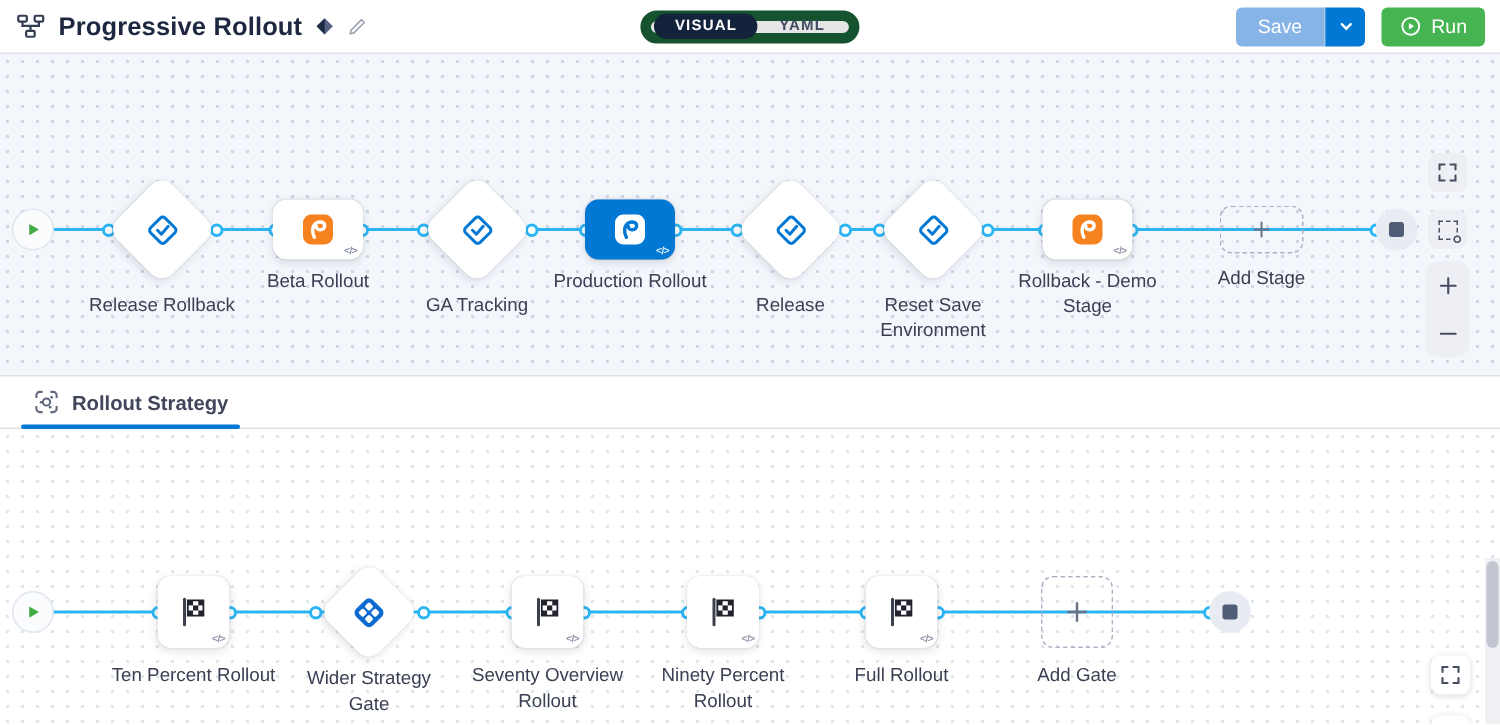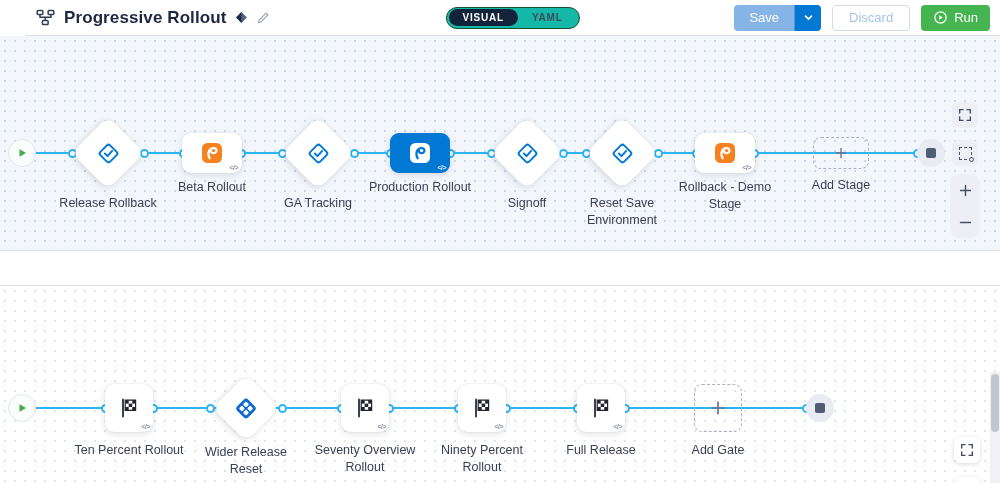--- a/index.html
+++ b/index.html
@@ -2,25 +2,25 @@
 <html><head>
 <meta charset="utf-8">
 <style>
   * { margin:0; padding:0; box-sizing:border-box; }
   html,body { background:#fff; }
   body { font-family:"Liberation Sans","DejaVu Sans",sans-serif; }
   .app { position:relative; width:1000px; height:483px; background:#fff; overflow:hidden; }
 
   
   .header { position:relative; height:36px; background:#fff; border-bottom:1px solid #dcdfe8;
-            display:flex; align-items:center; padding:0 10px;margin-left:25px; }
+            display:flex; align-items:center; padding:0 10px; }
   .h-left { display:flex; align-items:center; gap:8px; }
   .title { font-size:17px; font-weight:bold; color:#1e2740; letter-spacing:.1px; }
   .toggle { position:absolute; left:50%; top:50%; transform:translate(-50%,-50%);
-            display:flex; align-items:center; background:#14b8a6; border:1px solid #14532d;
+            display:flex; align-items:center; background:#e5e5e5; border:7px solid #14532d;
             border-radius:999px; height:22px; padding:2px; }
   .tg-seg { font-size:10px; font-weight:bold; letter-spacing:.8px; padding:0 14px; height:17px;
             display:flex; align-items:center; border-radius:999px; cursor:pointer; }
   .tg-on  { background:#13233b; color:#fff; }
   .tg-off { color:#3e4b5f; }
   .h-right { margin-left:auto; display:flex; align-items:center; gap:11px; }
   .btn { height:26px; border-radius:4px; font-size:13px; font-weight:normal;
          display:flex; align-items:center; justify-content:center; cursor:pointer; }
   .save-wrap { display:flex; }
   .save-main { background:#86b4e6; color:#fff; padding:0 15px; border-radius:4px 0 0 4px; }
@@ -125,21 +125,20 @@
       <div class="save-wrap">
         <div class="btn save-main">Save</div>
         <div class="btn save-caret">
           <span style="display:flex">
             <svg width="13" height="13" viewBox="0 0 24 24" fill="none" stroke="#fff" stroke-width="3" stroke-linecap="round">
                 <path d="M6.5 9.5l5.5 5.5 5.5-5.5"></path>
               </svg>
           </span>
         </div>
       </div>
-      <div class="btn discard">Discard</div>
       <div class="btn run">
         <span style="display:flex">
           <svg width="15" height="15" viewBox="0 0 24 24" fill="none" stroke="#fff" stroke-width="2">
             <circle cx="12" cy="12" r="9"></circle>
               <path d="M10 8.5l5.5 3.5-5.5 3.5z" fill="#fff" stroke="none"></path>
           </svg>
         </span>
         <span>Run</span>
       </div>
     </div>
@@ -222,21 +221,21 @@
     </div>
 
     <div class="anchor" style="left:527px; top:117px;">
       <div class="diamond"></div>
       <div class="nicon">
         <svg width="25" height="25" viewBox="0 0 24 24" fill="none" stroke="#0278d5" stroke-width="1.9">
           <rect x="5.4" y="5.4" width="13.2" height="13.2" rx="2.2" transform="rotate(45 12 12)"></rect>
           <path d="M8.6 12l2.5 2.5 4.4-5" stroke-linecap="round" stroke-linejoin="round"></path>
         </svg>
       </div>
-      <div class="nlabel" style="top:42px">Signoff</div>
+      <div class="nlabel" style="top:42px">Release</div>
     </div>
 
     <div class="anchor" style="left:622px; top:117px;">
       <div class="diamond"></div>
       <div class="nicon">
         <svg width="25" height="25" viewBox="0 0 24 24" fill="none" stroke="#0278d5" stroke-width="1.9">
           <rect x="5.4" y="5.4" width="13.2" height="13.2" rx="2.2" transform="rotate(45 12 12)"></rect>
           <path d="M8.6 12l2.5 2.5 4.4-5" stroke-linecap="round" stroke-linejoin="round"></path>
         </svg>
       </div>
@@ -296,20 +295,32 @@
         <span style="display:flex">
           <svg width="17" height="17" viewBox="0 0 24 24" fill="none" stroke="#454d60" stroke-width="2" stroke-linecap="round">
               <path d="M5 12h14"></path>
             </svg>
         </span>
       </div>
     </div>
   </div>
 
   <div class="tabbar">
+    <div class="tab active">
+      <span style="display:flex">
+        <svg width="18" height="18" viewBox="0 0 24 24" fill="none" stroke="#60667c" stroke-width="1.8">
+          <path d="M8.5 3H6a3 3 0 0 0-3 3v2.5M15.5 3H18a3 3 0 0 1 3 3v2.5M8.5 21H6a3 3 0 0 1-3-3v-2.5M15.5 21H18a3 3 0 0 0 3-3v-2.5"></path>
+          <circle cx="12" cy="12" r="3.2"></circle>
+          <circle cx="16.6" cy="7.8" r="1.2" fill="#60667c" stroke="none"></circle>
+          <circle cx="7.2" cy="12.2" r="1.2" fill="#60667c" stroke="none"></circle>
+          <circle cx="15.2" cy="16.6" r="1.2" fill="#60667c" stroke="none"></circle>
+        </svg>
+      </span>
+      <span>Rollout Strategy</span>
+    </div>
   </div>
 
   <div class="canvas canvas-bottom">
     <div class="flow-line" style="left:22px; top:121px; width:798px;"></div>
 
     <div class="pdot" style="left:31px;top:117.5px"></div>
     <div class="pdot" style="left:105px;top:117.5px"></div>
     <div class="pdot" style="left:153px;top:117.5px"></div>
     <div class="pdot" style="left:210px;top:117.5px"></div>
     <div class="pdot" style="left:282px;top:117.5px"></div>
@@ -359,21 +370,21 @@
             <rect x="4.7" y="4.7" width="14.6" height="14.6" rx="3.4" fill="#0d6bd0"></rect>
             <g fill="#fff">
               <rect x="7.3" y="7.3" width="4" height="4" rx="1"></rect>
                 <rect x="12.7" y="7.3" width="4" height="4" rx="1"></rect>
               <rect x="7.3" y="12.7" width="4" height="4" rx="1"></rect>
                 <rect x="12.7" y="12.7" width="4" height="4" rx="1"></rect>
             </g>
           </g>
         </svg>
       </div>
-      <div class="nlabel" style="top:36px">Wider Release Reset</div>
+      <div class="nlabel" style="top:36px">Wider Strategy Gate</div>
     </div>
 
     <div class="anchor" style="left:365px; top:122px;">
       <div class="stepcard">
         <span class="codebadge">&lt;/&gt;</span>
       </div>
       <div class="nicon">
         <svg width="24" height="24" viewBox="0 0 24 24">
           <path d="M6 3.5v17" stroke="#3c3f4e" stroke-width="2" stroke-linecap="round"></path>
           <path d="M8.2 4.2h10.4v10.2H8.2z" fill="#fff" stroke="#23232f" stroke-width="1.2"></path>
@@ -419,21 +430,21 @@
           <path d="M8.2 4.2h10.4v10.2H8.2z" fill="#fff" stroke="#23232f" stroke-width="1.2"></path>
           <g fill="#23232f">
             <rect x="8.2" y="4.2" width="3.5" height="3.4"></rect>
               <rect x="15.2" y="4.2" width="3.4" height="3.4"></rect>
             <rect x="11.7" y="7.6" width="3.5" height="3.4"></rect>
             <rect x="8.2" y="11" width="3.5" height="3.4"></rect>
               <rect x="15.2" y="11" width="3.4" height="3.4"></rect>
           </g>
         </svg>
       </div>
-      <div class="nlabel" style="top:34px">Full Release</div>
+      <div class="nlabel" style="top:34px">Full Rollout</div>
     </div>
 
     <div class="anchor" style="left:718px; top:122px;">
       <div class="addbox sq">
         <span style="display:flex">
           <svg width="20" height="20" viewBox="0 0 24 24" fill="none" stroke="#6b7186" stroke-width="2" stroke-linecap="round">
               <path d="M12 5v14M5 12h14"></path>
             </svg>
         </span>
       </div>

